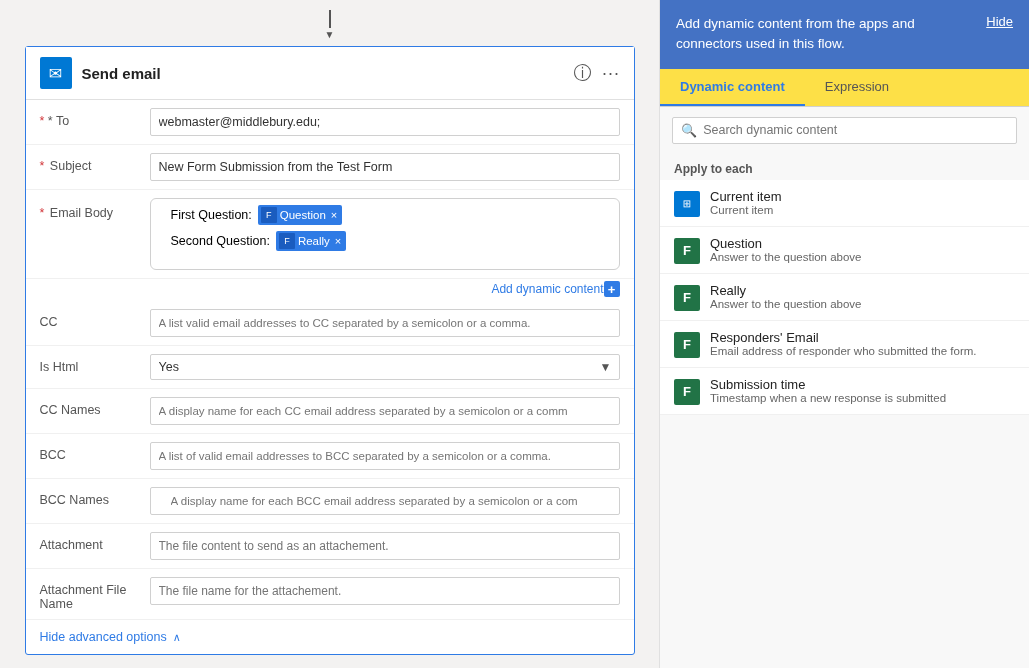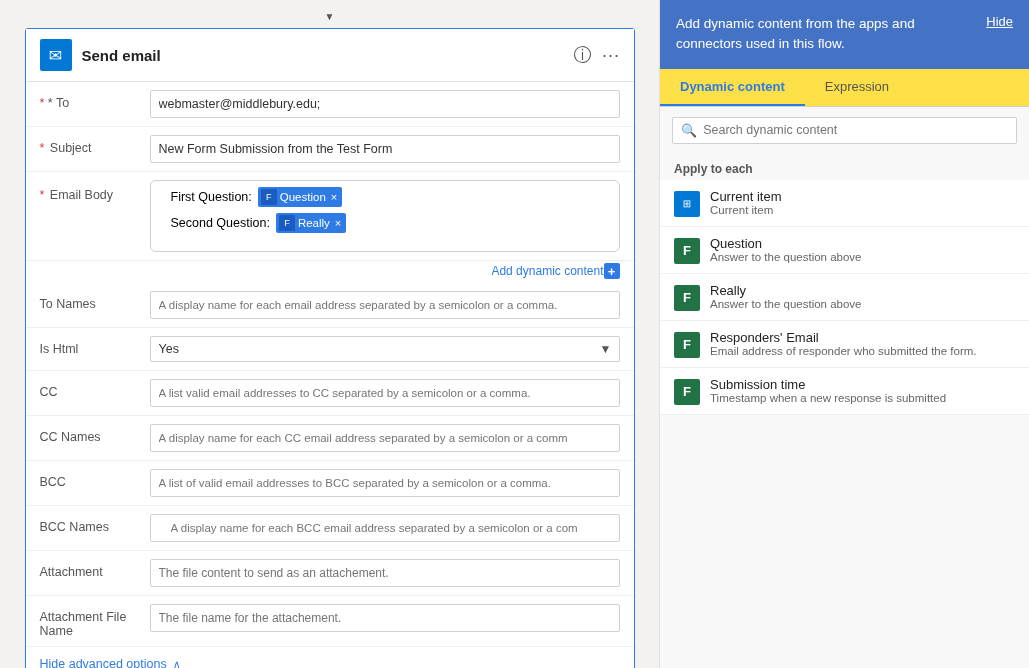--- a/index.html
+++ b/index.html
@@ -437,42 +437,38 @@
             </span>
           </div>
         </div>
       </div>
 
       <div class="add-dynamic-link">
         <span>Add dynamic content</span>
         <span class="plus-icon">+</span>
       </div>
 
-      <div class="form-row">
-        <div class="form-label">To Names</div>
-        <input class="form-input placeholder" type="text" placeholder="A display name for each email address separated by a semicolon or a comma." style="font-size: 11.5px;">
+
+      <div class="form-row">
+        <div class="form-label">CC</div>
+        <input class="form-input placeholder" type="text" style="font-size: 11.5px;" placeholder="A list valid email addresses to CC separated by a semicolon or a comma.">
       </div>
 
       <div class="form-row">
         <div class="form-label">Is Html</div>
         <div class="select-container">
           <select>
             <option>Yes</option>
             <option>No</option>
           </select>
           <span class="select-chevron">▼</span>
         </div>
       </div>
 
       <div class="form-row">
-        <div class="form-label">CC</div>
-        <input class="form-input placeholder" type="text" style="font-size: 11.5px;" placeholder="A list valid email addresses to CC separated by a semicolon or a comma.">
-      </div>
-
-      <div class="form-row">
         <div class="form-label">CC Names</div>
         <input class="form-input placeholder" type="text" style="font-size: 11.5px;" placeholder="A display name for each CC email address separated by a semicolon or a comm">
       </div>
 
       <div class="form-row">
         <div class="form-label">BCC</div>
         <input class="form-input placeholder" type="text" style="font-size: 11.5px;" placeholder="A list of valid email addresses to BCC separated by a semicolon or a comma.">
       </div>
 
       <div class="form-row">

